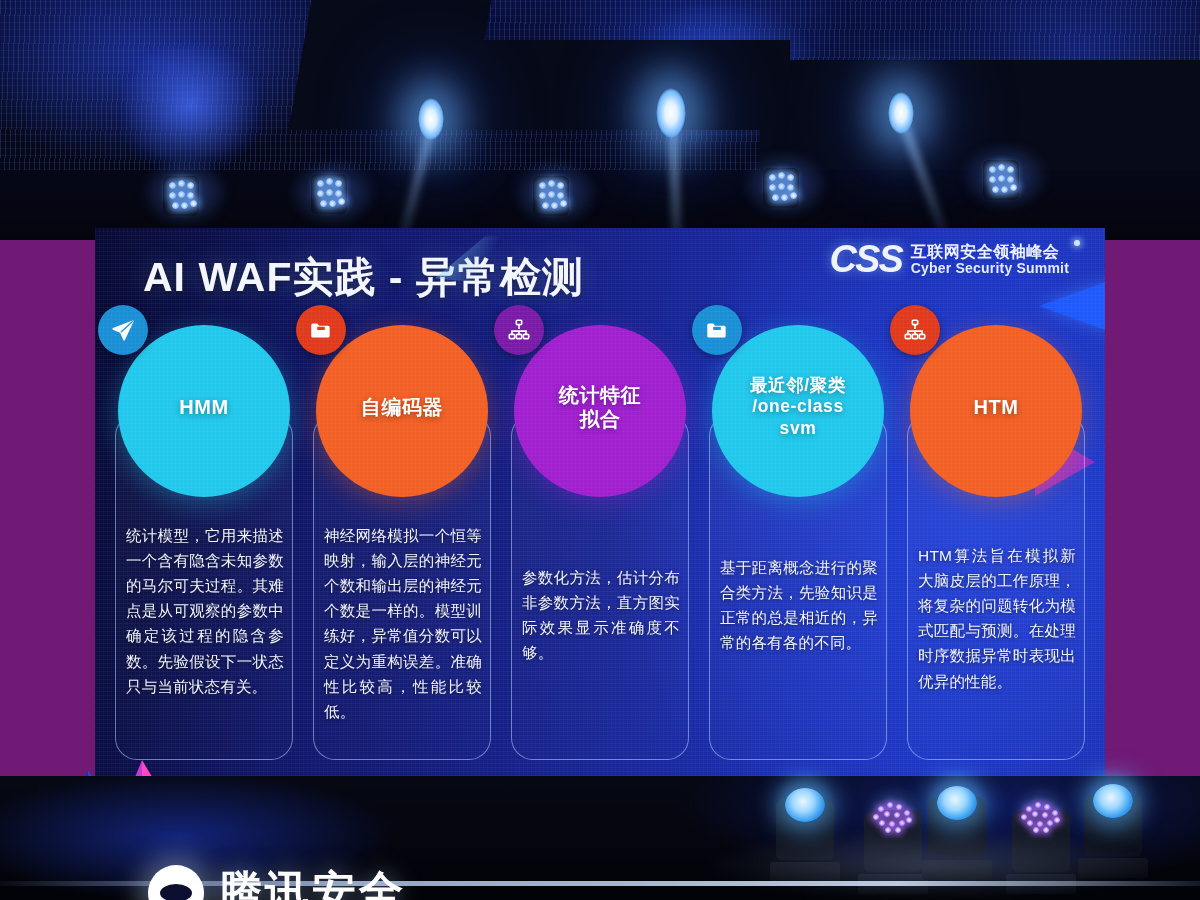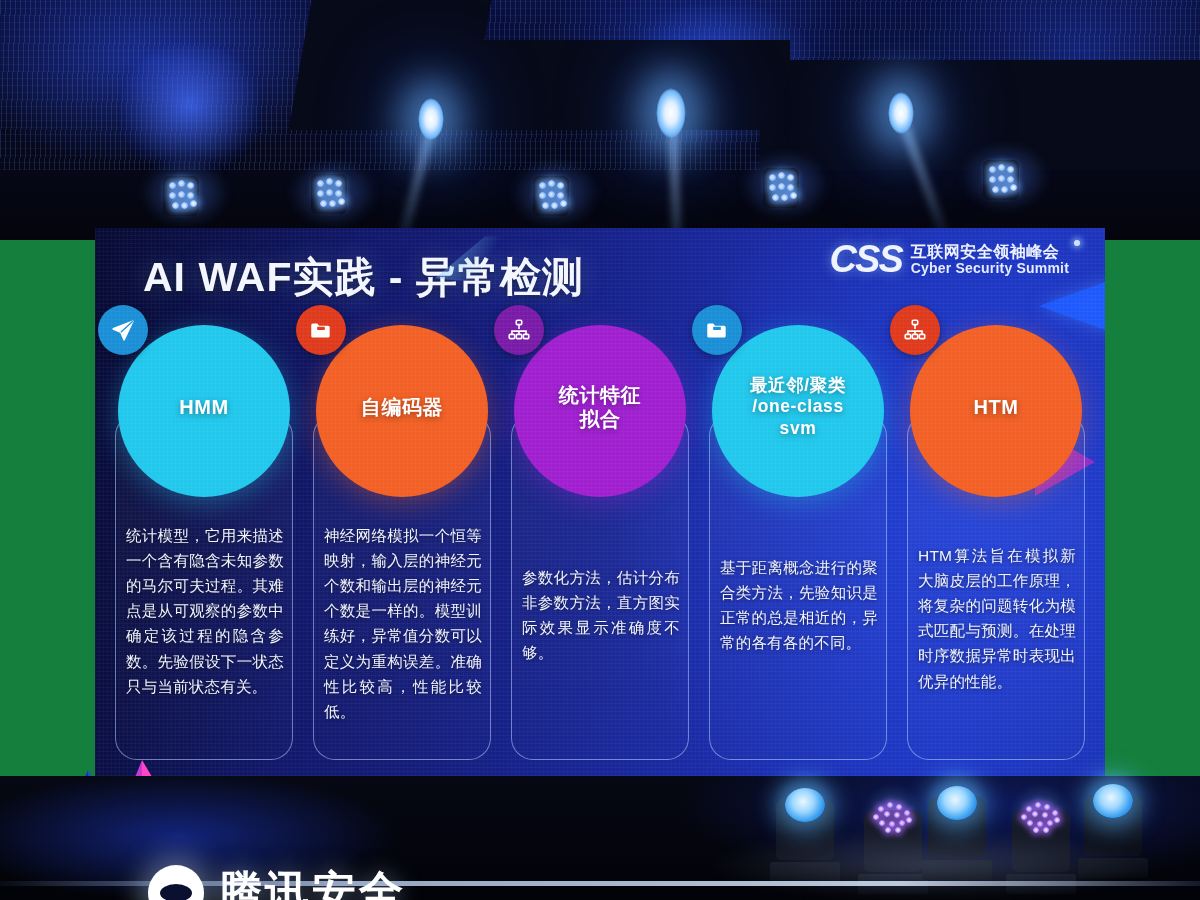--- a/index.html
+++ b/index.html
@@ -5,21 +5,21 @@
   * { box-sizing: border-box; margin: 0; padding: 0; }
   html, body {
     width: 1200px; height: 900px;
     overflow: hidden;
     background: #05060f;
     font-family: "Liberation Sans", "DejaVu Sans", sans-serif;
   }
   #stage {
     position: relative;
     width: 1200px; height: 900px;
-    background: #15803d;
+    background: #701a75;
     overflow: hidden;
   }
 
   
   .ceiling {
     position: absolute; left: 0; top: 0; width: 1200px; height: 240px;
     background:
       radial-gradient(ellipse 280px 150px at 150px 60px, rgba(40,70,220,.55), rgba(0,0,0,0) 70%),
       radial-gradient(ellipse 220px 120px at 700px 40px, rgba(30,60,210,.45), rgba(0,0,0,0) 70%),
       radial-gradient(ellipse 240px 140px at 1080px 50px, rgba(35,65,215,.40), rgba(0,0,0,0) 70%),

